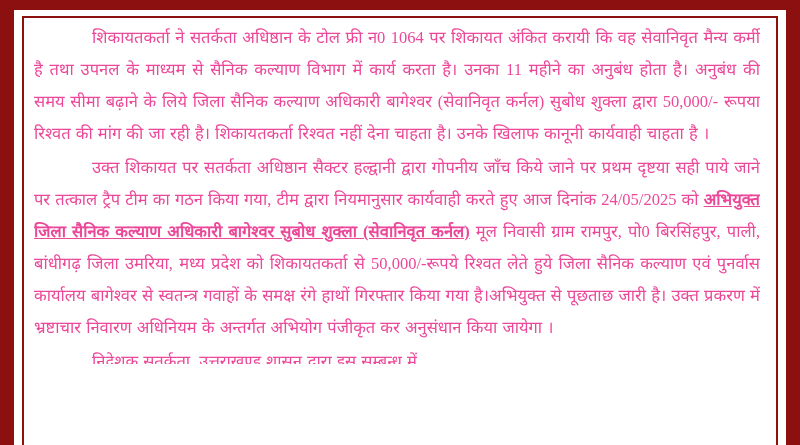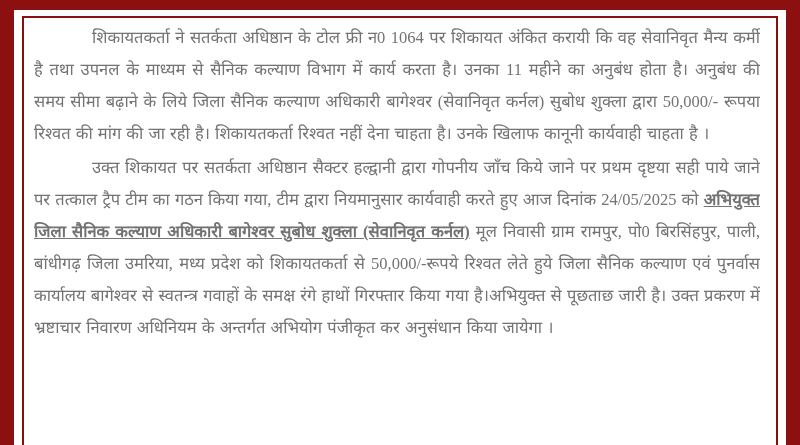--- a/index.html
+++ b/index.html
@@ -46,21 +46,21 @@
     top: 22px;
     width: 726px;
     height: 420px;
     overflow: hidden;
   }
   p.para {
     margin: 0 0 2px 0;
     font-family: "Liberation Serif", "DejaVu Serif", serif;
     font-size: 16.5px;
     line-height: 32px;
-    color: #737373;
+    color: #ec4899;
     text-align: justify;
     text-justify: inter-word;
     text-indent: 0;
     word-spacing: 1px;
   }
   p.para.indent {
     text-indent: 58px;
   }
   .u {
     text-decoration: underline;
@@ -82,15 +82,18 @@
 
   <div class="doc-body">
     <p class="para indent">
       <span>शिकायतकर्ता ने सतर्कता अधिष्ठान के टोल फ्री न0 1064 पर  शिकायत अंकित करायी कि वह सेवानिवृत मैन्य कर्मी है तथा उपनल के माध्यम से सैनिक कल्याण विभाग में कार्य करता है। उनका 11 महीने का अनुबंध होता है। अनुबंध की समय सीमा बढ़ाने के लिये जिला सैनिक कल्याण अधिकारी बागेश्वर (सेवानिवृत कर्नल) सुबोध शुक्ला द्वारा 50,000/- रूपया रिश्वत की मांग की जा रही है। शिकायतकर्ता रिश्वत नहीं देना चाहता है। उनके खिलाफ कानूनी कार्यवाही चाहता है ।</span>
     </p>
 
     <p class="para indent">
       <span>उक्त शिकायत पर सतर्कता अधिष्ठान सैक्टर हल्द्वानी द्वारा गोपनीय जॉंच किये जाने पर  प्रथम दृष्टया सही पाये जाने पर तत्काल ट्रैप टीम का गठन किया गया, टीम द्वारा नियमानुसार कार्यवाही करते हुए आज दिनांक 24/05/2025 को </span><span class="u">अभियुक्त जिला सैनिक कल्याण अधिकारी बागेश्वर सुबोध शुक्ला (सेवानिवृत कर्नल)</span><span> मूल निवासी ग्राम रामपुर, पो0 बिरसिंहपुर, पाली, बांधीगढ़ जिला उमरिया, मध्य प्रदेश को शिकायतकर्ता से 50,000/-रूपये रिश्वत लेते हुये जिला सैनिक कल्याण एवं पुनर्वास कार्यालय बागेश्वर से स्वतन्त्र गवाहों के समक्ष रंगे हाथों गिरफ्तार किया गया है।अभियुक्त से पूछताछ जारी है। उक्त प्रकरण में भ्रष्टाचार निवारण अधिनियम के अन्तर्गत अभियोग पंजीकृत कर अनुसंधान किया जायेगा ।</span>
     </p>
 
+    <p class="para indent clip-last">
+      <span>निदेशक सतर्कता, उत्तराखण्ड शासन द्वारा इस सम्बन्ध में</span>
+    </p>
   </div>
 
 </div>
 
 </body></html>

